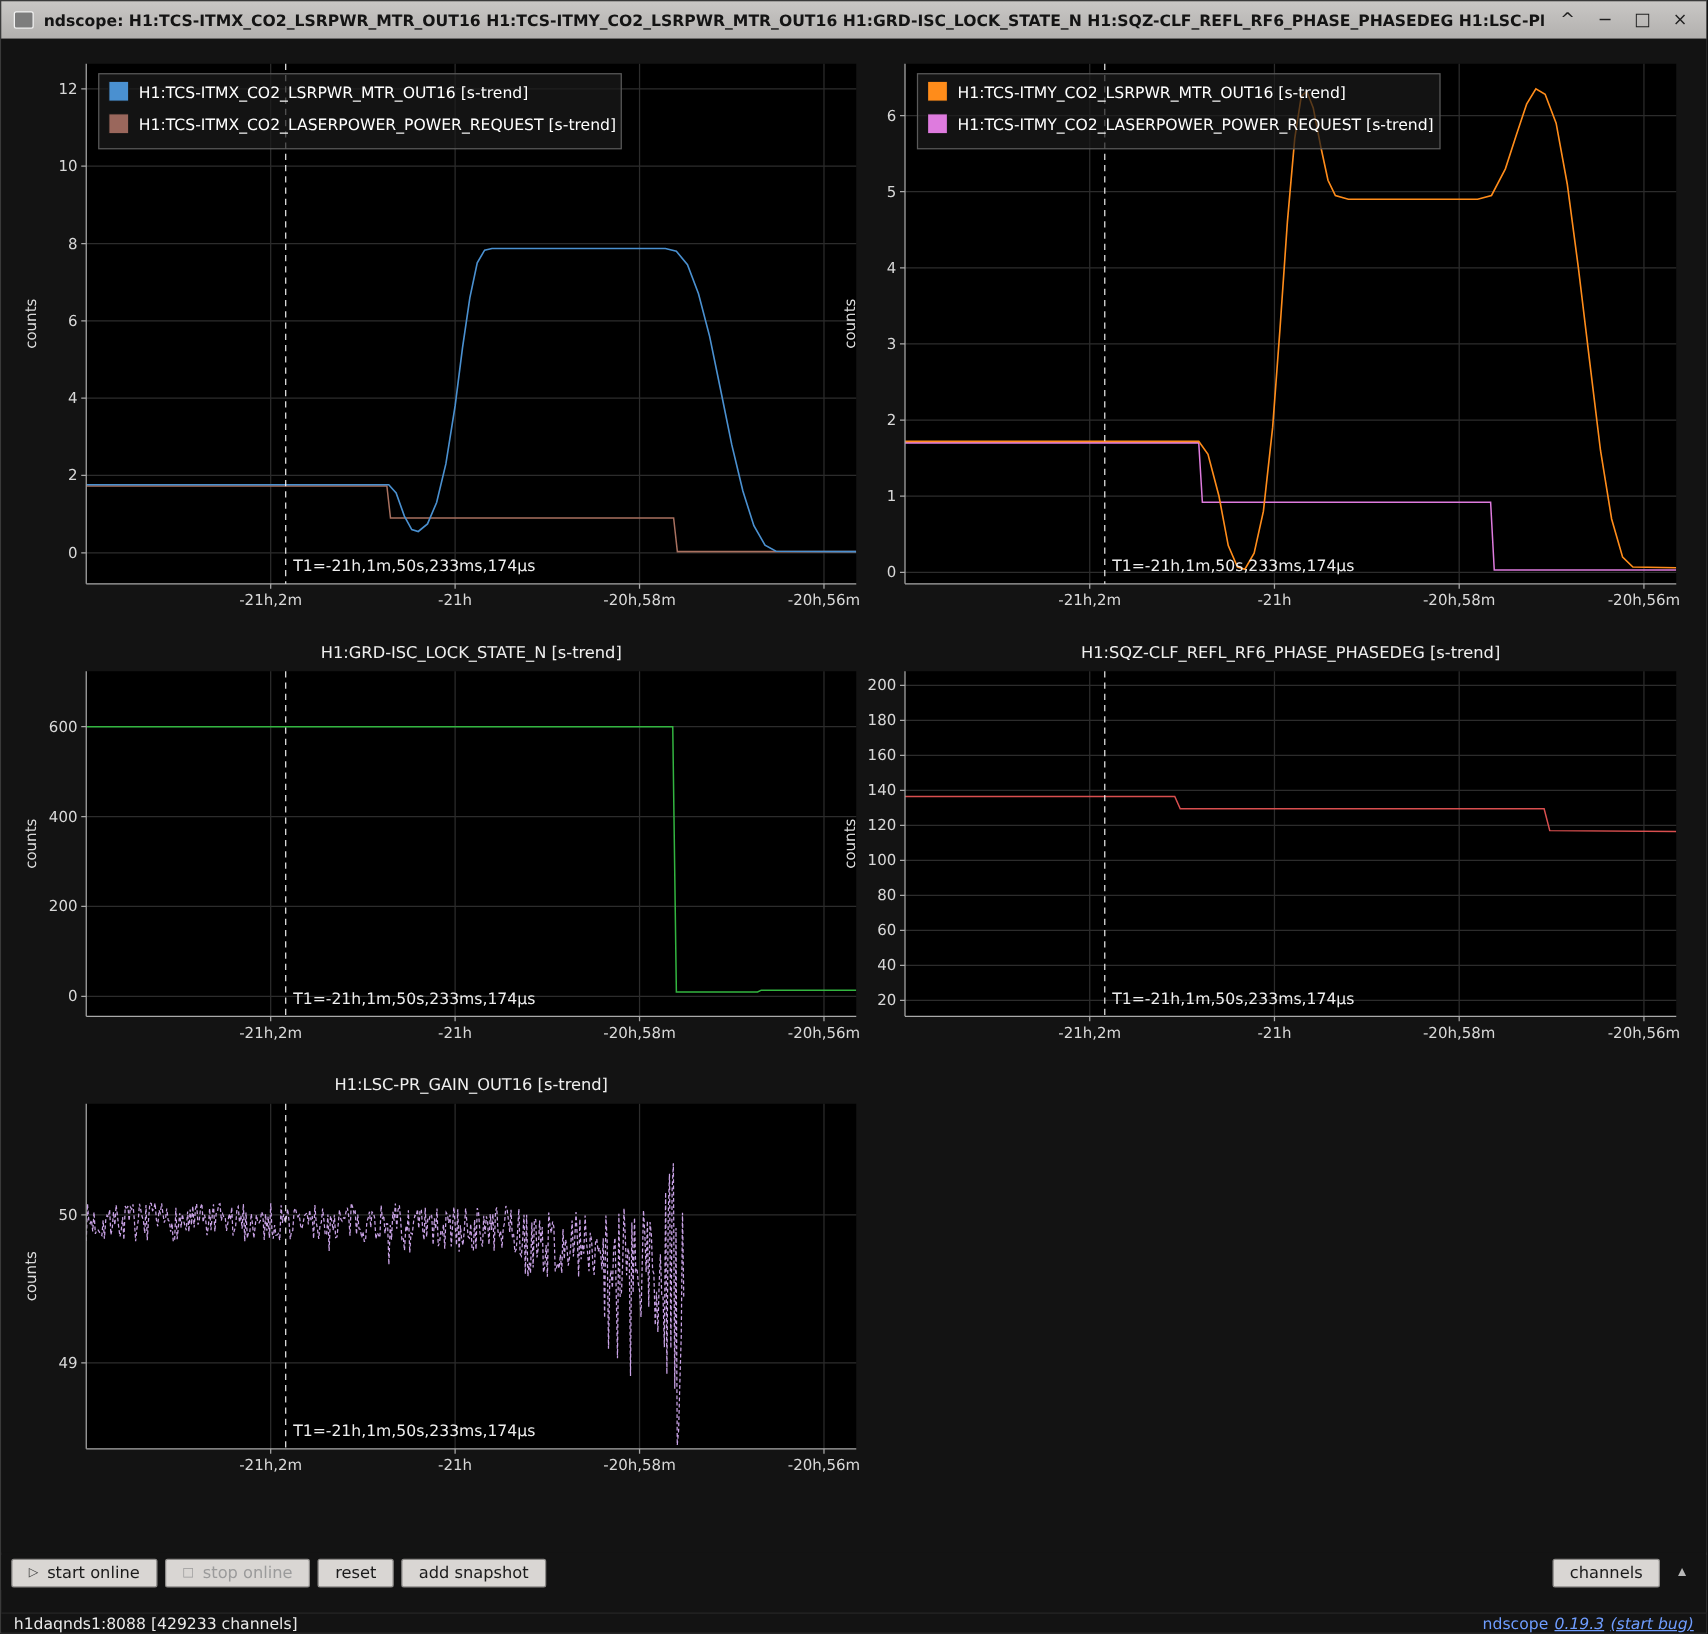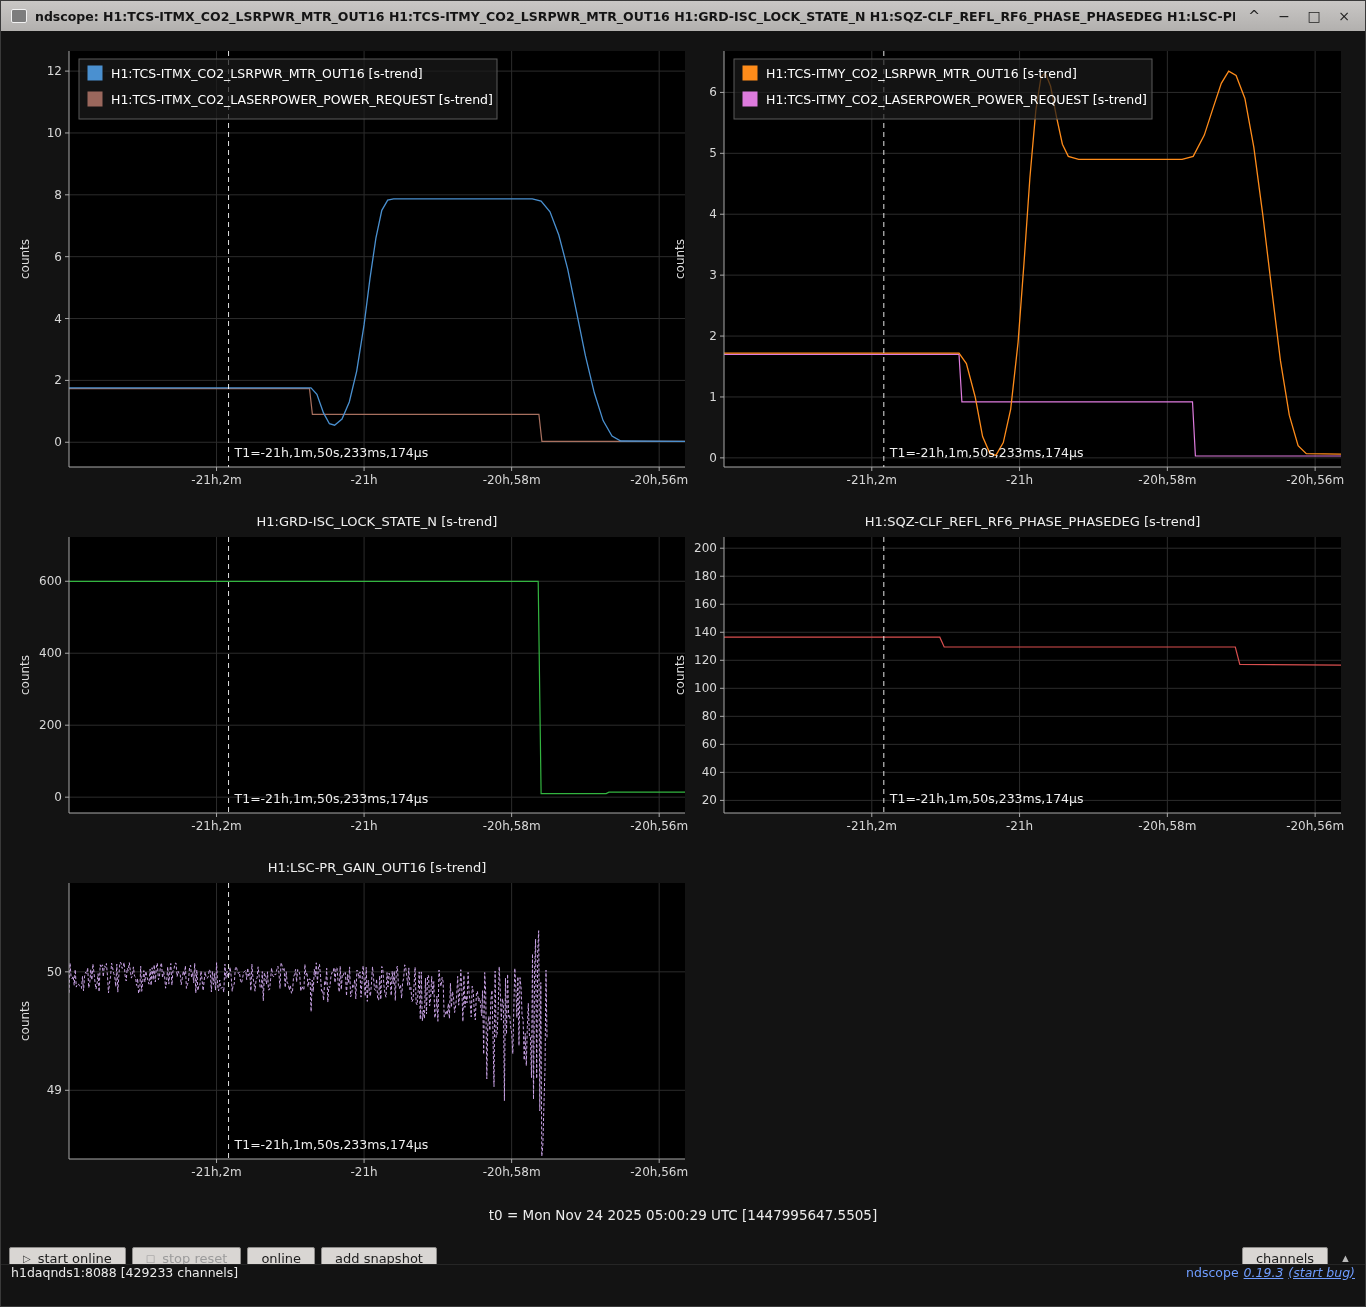--- a/index.html
+++ b/index.html
@@ -20,22 +20,22 @@
   .toolbar{position:absolute;top:1243px;left:0;right:0;height:28px;display:flex;
     align-items:center;gap:6px;padding:0 8px;box-sizing:border-box;background:#131313;}
   .tb-btn{background:#d9d6d3;border:1px solid #8d8b89;border-radius:2px;font-size:13px;
     color:#1b1b1b;height:23px;padding:0 13px;display:flex;align-items:center;gap:7px;
     font-family:inherit;}
   .tb-btn .btn-ic{font-size:10px;color:#3c3c3c;}
   .tb-btn.disabled{color:#9b9b9b;}
   .tb-btn.disabled .btn-ic{color:#9b9b9b;}
   .tb-spacer{flex:1;}
   .expand-btn{color:#b9b9b9;font-size:11px;background:none;border:none;padding:0 6px;}
-  .statusbar{position:absolute;bottom:0;left:0;right:0;height:42px;display:flex;
-    align-items:flex-start;padding:0 10px;box-sizing:border-box;color:#eaeaea;font-size:12.5px;
+  .statusbar{position:absolute;bottom:0;left:0;right:0;height:16px;display:flex;
+    align-items:center;padding:0 10px;box-sizing:border-box;color:#eaeaea;font-size:12.5px;
     background:#131313;border-top:1px solid #262626;}
   .status-right{margin-left:auto;display:flex;gap:5px;align-items:center;}
   .link{color:#6f9dff;text-decoration:none;}
   .link.u{text-decoration:underline;font-style:italic;}
 </style>
 </head>
 <body>
 
 <div class="window">
 
@@ -295,33 +295,32 @@
           <line x1="654.1796407185693" y1="306" x2="654.1796407185693" y2="310" stroke="#a9a9a9"></line>
           <text x="654.1796407185693" y="323" fill="#d8d8d8" font-size="12" text-anchor="middle">-20h,56m</text>
           <text x="0" y="0" fill="#dddddd" font-size="12" text-anchor="middle" transform="translate(24,168) rotate(-90)">counts</text>
           <line x1="223.55506586826974" y1="30" x2="223.55506586826974" y2="306" stroke="#ffffff" stroke-dasharray="5,4" stroke-width="1" opacity="0.9"></line>
           <text x="229.55506586826974" y="296" fill="#eeeeee" font-size="12.5">T1=-21h,1m,50s,233ms,174µs</text>
           <text x="372" y="19" fill="#efefef" font-size="13" text-anchor="middle">H1:LSC-PR_GAIN_OUT16 [s-trend]</text>
         </svg>
       </div>
   </div>
 
-  <div class="t0">t0 = Mon Nov 24 2025 05:00:29 UTC [1447995647.5505]</div>
 
   <div class="toolbar">
     <button class="tb-btn">
       <span class="btn-ic">▷</span>
       <span>start online</span>
     </button>
     <button class="tb-btn disabled">
       <span class="btn-ic">□</span>
-      <span>stop reset</span>
+      <span>stop online</span>
     </button>
     <button class="tb-btn">
-      <span>online</span>
+      <span>reset</span>
     </button>
     <button class="tb-btn">
       <span>add snapshot</span>
     </button>
     <span class="tb-spacer"></span>
     <button class="tb-btn">
       <span>channels</span>
     </button>
     <button class="expand-btn">
       <span>▲</span>

